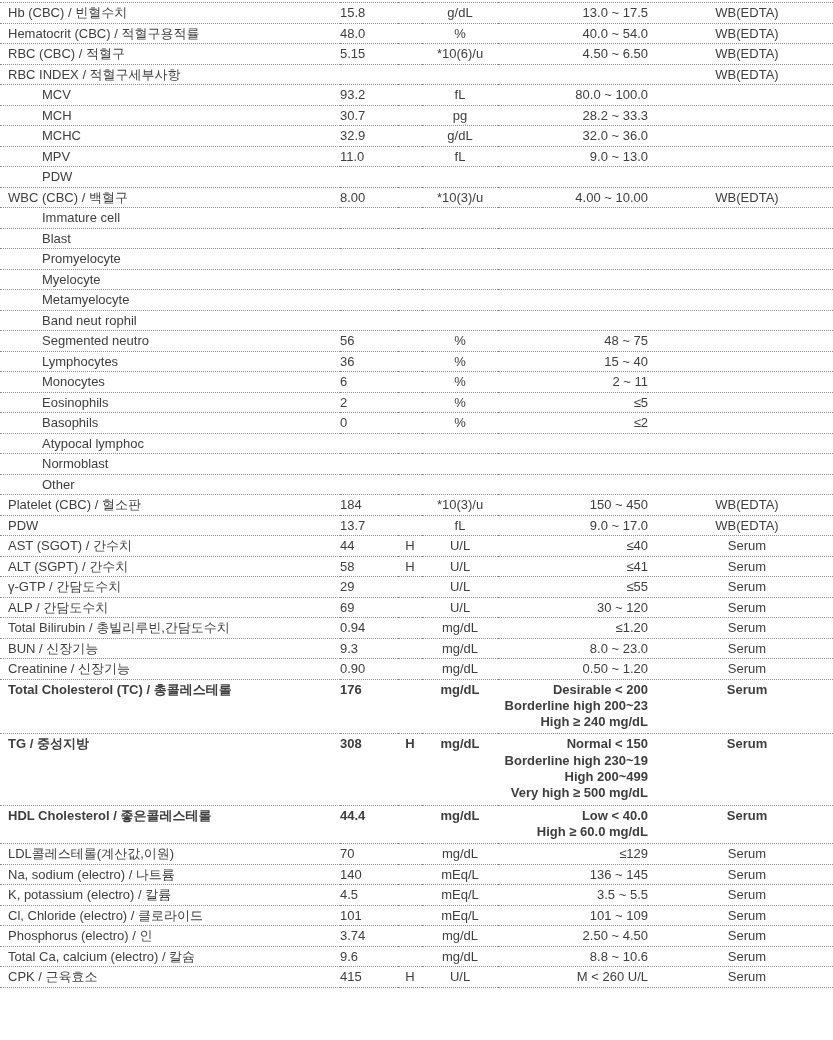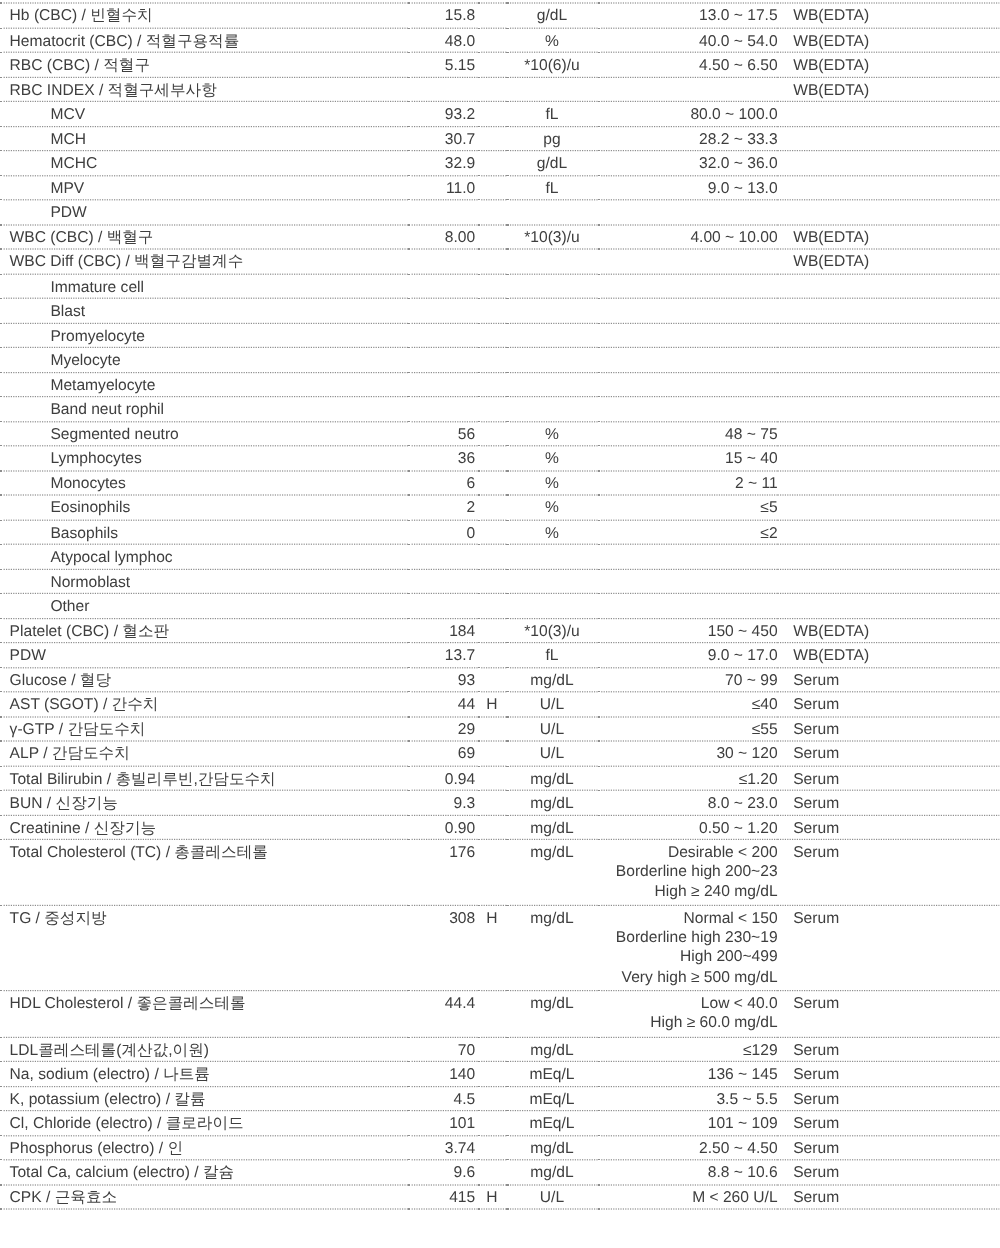--- a/index.html
+++ b/index.html
@@ -31,28 +31,29 @@
   }
   tr.single td {
     height: 19.5px;
     line-height: 19.5px;
     white-space: nowrap;
   }
   tr.multi td {
     padding-top: 2px;
     padding-bottom: 3px;
     line-height: 16.3px;
+    font-weight: bold;
   }
   .c-name { padding-left: 8px; }
   .c-name.indent { padding-left: 42px; }
-  .c-value { text-align: right; padding-right: 2px; }
+  .c-value { text-align: left; padding-right: 2px; }
   .c-flag { text-align: center; }
   .c-unit { text-align: center; }
   .c-range { text-align: right; }
-  .c-specimen { padding-left: 13px; }
+  .c-specimen { padding-left: 13px; text-align: center; }
 </style>
 </head>
 <body>
 
 <div class="page">
   <table class="lab">
     <colgroup>
       <col style="width:340px">
       <col style="width:58px">
       <col style="width:24px">
@@ -151,28 +152,20 @@
     <td class="c-name">WBC (CBC) / 백혈구</td>
     <td class="c-value">8.00</td>
     <td class="c-flag"></td>
     <td class="c-unit">*10(3)/u</td>
     <td class="c-range">
             <div>4.00 ~ 10.00</div>
           </td>
     <td class="c-specimen">WB(EDTA)</td>
   </tr>
         <tr class="single">
-    <td class="c-name">WBC Diff (CBC) / 백혈구감별계수</td>
-    <td class="c-value"></td>
-    <td class="c-flag"></td>
-    <td class="c-unit"></td>
-    <td class="c-range"></td>
-    <td class="c-specimen">WB(EDTA)</td>
-  </tr>
-        <tr class="single">
     <td class="c-name indent">Immature cell</td>
     <td class="c-value"></td>
     <td class="c-flag"></td>
     <td class="c-unit"></td>
     <td class="c-range"></td>
     <td class="c-specimen"></td>
   </tr>
         <tr class="single">
     <td class="c-name indent">Blast</td>
     <td class="c-value"></td>
@@ -299,38 +292,38 @@
   </tr>
         <tr class="single">
     <td class="c-name">PDW</td>
     <td class="c-value">13.7</td>
     <td class="c-flag"></td>
     <td class="c-unit">fL</td>
     <td class="c-range">
             <div>9.0 ~ 17.0</div>
           </td>
     <td class="c-specimen">WB(EDTA)</td>
-  </tr>
-        <tr class="single">
-    <td class="c-name">Glucose / 혈당</td>
-    <td class="c-value">93</td>
-    <td class="c-flag"></td>
-    <td class="c-unit">mg/dL</td>
-    <td class="c-range">
-            <div>70 ~ 99</div>
-          </td>
-    <td class="c-specimen">Serum</td>
   </tr>
         <tr class="single">
     <td class="c-name">AST (SGOT) / 간수치</td>
     <td class="c-value">44</td>
     <td class="c-flag">H</td>
     <td class="c-unit">U/L</td>
     <td class="c-range">
             <div>≤40</div>
+          </td>
+    <td class="c-specimen">Serum</td>
+  </tr>
+        <tr class="single">
+    <td class="c-name">ALT (SGPT) / 간수치</td>
+    <td class="c-value">58</td>
+    <td class="c-flag">H</td>
+    <td class="c-unit">U/L</td>
+    <td class="c-range">
+            <div>≤41</div>
           </td>
     <td class="c-specimen">Serum</td>
   </tr>
         <tr class="single">
     <td class="c-name">γ-GTP / 간담도수치</td>
     <td class="c-value">29</td>
     <td class="c-flag"></td>
     <td class="c-unit">U/L</td>
     <td class="c-range">
             <div>≤55</div>

